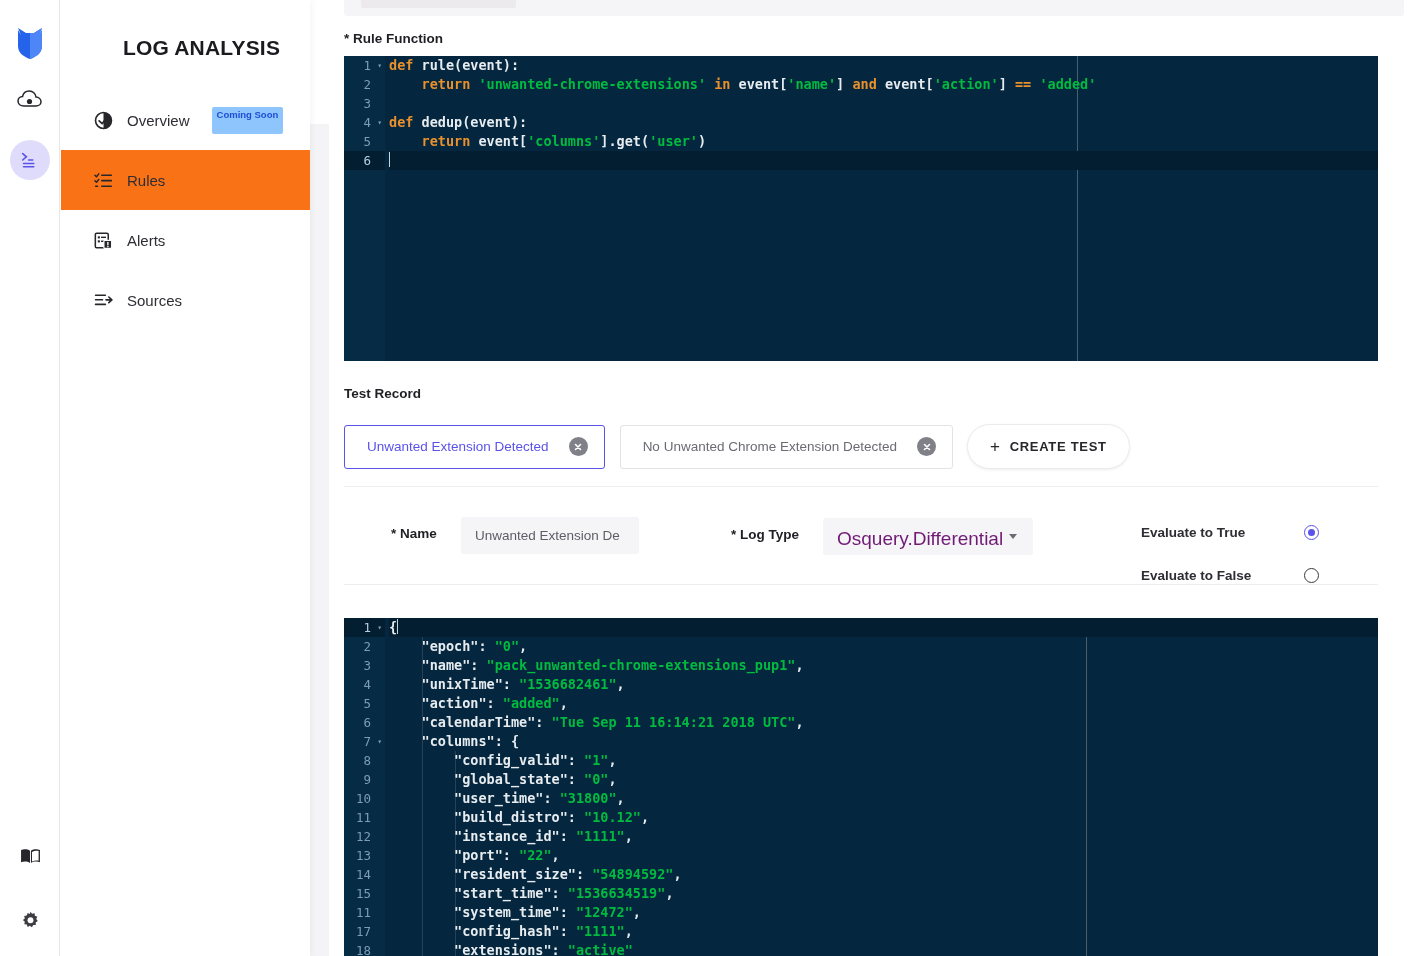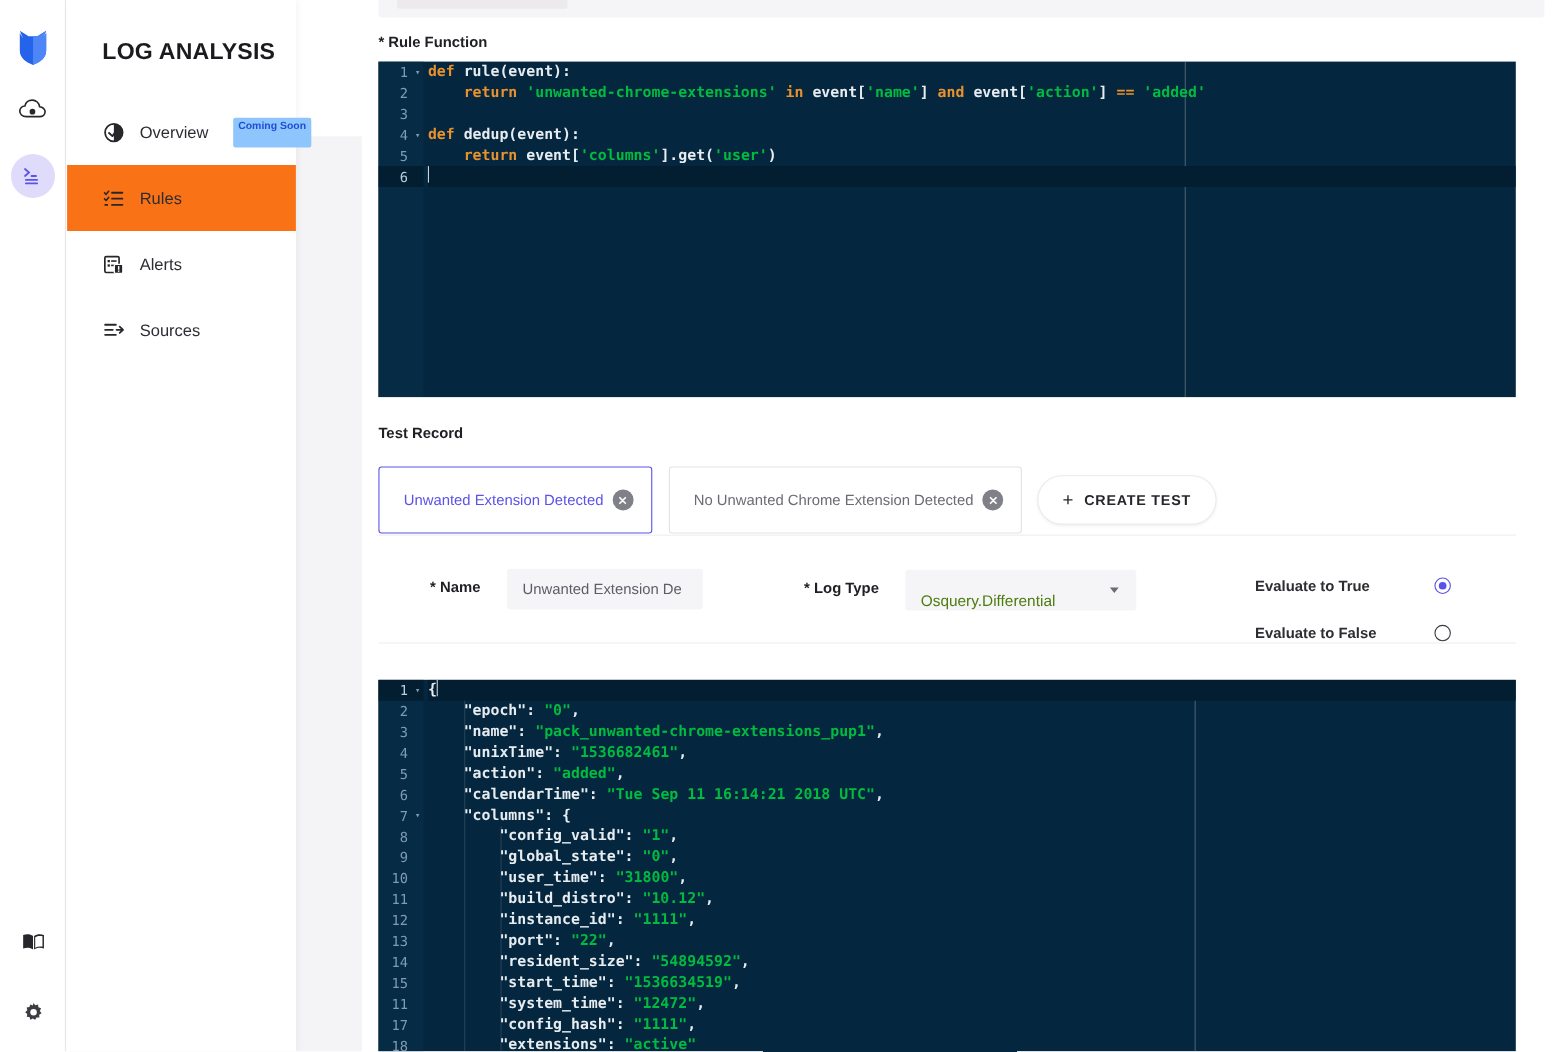--- a/index.html
+++ b/index.html
@@ -23,23 +23,24 @@
     display: flex; align-items: center; justify-content: center;
     margin-top: 20px; cursor: pointer;
   }
   .rail-btn.active { background: #dfdcfb; }
   .rail-bottom { position: absolute; bottom: 0; left: 0; width: 60px;
     display: flex; flex-direction: column; align-items: center; padding-bottom: 16px; }
   .rail-bottom .rail-btn { margin-top: 24px; }
 
   
   .sidebar {
-    position: absolute; left: 61px; top: 0; width: 208px; height: 956px;
+    position: absolute; left: 61px; top: 0; width: 249px; height: 956px;
     background: #ffffff; box-shadow: 2px 0 6px rgba(0,0,0,0.045);
     z-index: 3;
+    text-align: center;
   }
   .sidebar-title {
     font-size: 21px; font-weight: bold; letter-spacing: .2px;
     color: #1b1b1f; padding: 36px 0 0 32px;
   }
   .nav { margin-top: 30px; }
   .nav-item {
     display: flex; align-items: center; gap: 14px;
     height: 60px; padding-left: 32px; cursor: pointer;
     color: #2d2d33; font-size: 15px;
@@ -129,21 +130,21 @@
   .kw  { color: #e8912d; }
   .str { color: #00bb3f; }
   .pun { color: #e6ecef; }
   .key { color: #e6ecef; }
 
   
   .test-tabs {
     position: absolute; left: 15px; top: 424px; display: flex; align-items: center;
   }
   .test-tab {
-    height: 61px; display: flex; align-items: center; gap: 8px;
+    height: 44px; display: flex; align-items: center; gap: 20px;
     padding: 0 16px 0 22px; background: #fff;
     border: 1px solid #e3e3e6; border-radius: 3px;
     font-size: 13.5px; color: #6b6b73; cursor: pointer;
   }
   .test-tab.sel { border: 1px solid #5b52e8; color: #5b52e8; }
   .tab-x {
     width: 19px; height: 19px; border-radius: 50%;
     background: #808088; display: flex; align-items: center;
     justify-content: center; flex: 0 0 19px;
   }
@@ -174,21 +175,21 @@
     border: none; border-radius: 3px; padding: 0 14px;
     font-family: "Liberation Sans", sans-serif; font-size: 13.5px;
     color: #5d5d66;
   }
   .inp-name { left: 132px; top: 3px; width: 178px; }
   .sel-wrap {
     position: absolute; left: 494px; top: 4px; width: 210px; height: 37px;
     background: #f5f5f7; border-radius: 3px; cursor: pointer;
   }
   .sel-val {
-    position: absolute; left: 14px; top: 20px; font-size: 14px; color: #4d7c0f;
+    position: absolute; left: 14px; top: 10px; font-size: 19px; color: #701a75;
   }
   .sel-arrow {
     position: absolute; right: 16px; top: 16px;
     width: 0; height: 0; border-left: 4.5px solid transparent;
     border-right: 4.5px solid transparent; border-top: 5px solid #6b6b73;
   }
   .radios { position: absolute; left: 800px; top: 0px; }
   .radio-row {
     display: flex; align-items: center; width: 190px;
     justify-content: space-between; height: 37px; cursor: pointer;

